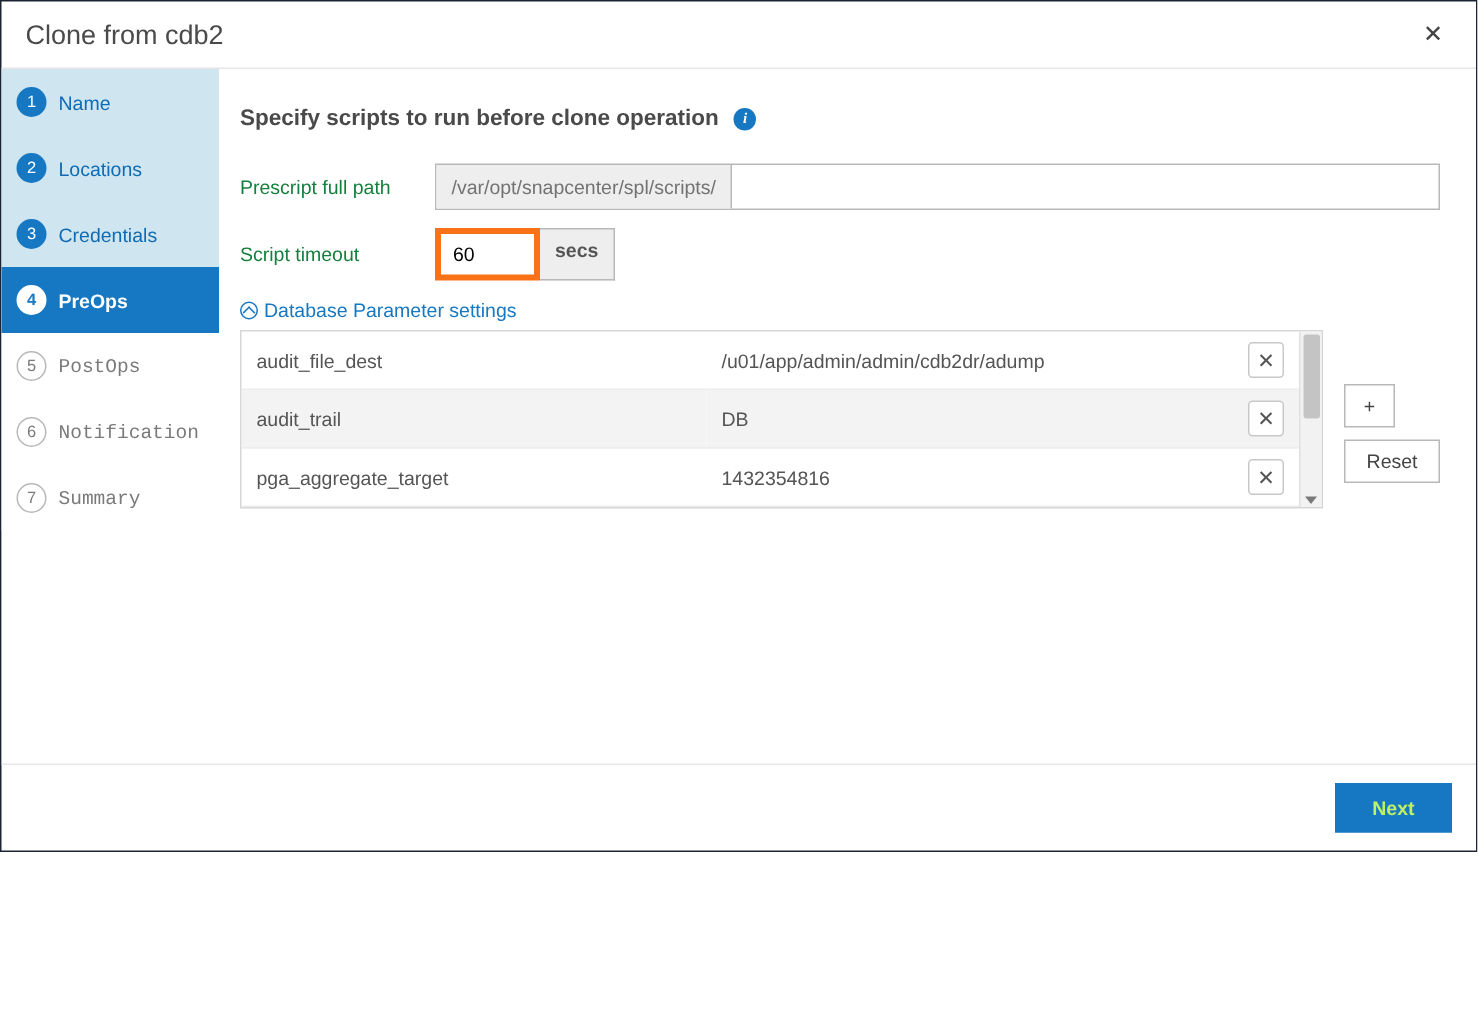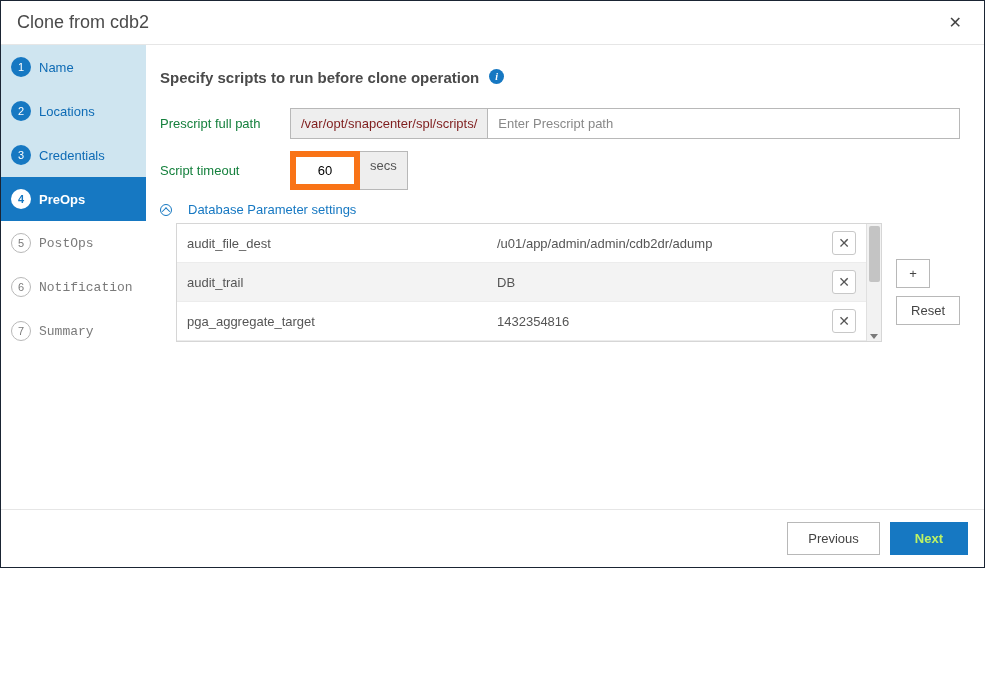--- a/index.html
+++ b/index.html
@@ -88,21 +88,21 @@
     padding: 24px 24px 10px 14px;
     overflow: auto;
     position: relative;
   }
   .section-title {
     font-size: 15px;
     font-weight: 600;
     color: #4a4a4a;
     margin-bottom: 22px;
     display: flex;
-    align-items: flex-start;
+    align-items: flex-end;
     gap: 10px;
   }
   .info-icon {
     width: 15px; height: 15px;
     border-radius: 50%;
     background: #1678c2;
     color: #fff;
     font-size: 10px;
     font-weight: bold;
     display: inline-flex;
@@ -122,21 +122,21 @@
   }
   .prescript-group {
     display: flex;
     flex: 1;
     border: 1px solid #b8b8b8;
   }
   .prescript-prefix {
     background: #eeeeee;
     padding: 7px 10px;
     border-right: 1px solid #b8b8b8;
-    color: #7f1d1d;
+    color: #737373;
     white-space: nowrap;
   }
   .prescript-input {
     flex: 1;
     border: none;
     padding: 7px 10px;
     font-size: 13px;
     outline: none;
   }
   .prescript-input::placeholder { color: #888; }
@@ -146,38 +146,39 @@
     padding: 7px 10px;
     font-size: 13px;
     outline: none;
   }
   .timeout-group {
     display: flex;
     align-items: stretch;
   }
   .timeout-input {
     width: 70px;
-    border: 6px solid #f97316;
+    border: 4px solid #f97316;
     padding: 6px 8px;
-    text-align: center;
+    text-align: left;
     font-size: 13px;
     outline: none;
   }
   .timeout-unit {
     background: #eeeeee;
     border: 1px solid #b8b8b8;
     border-left: none;
     padding: 6px 10px;
     color: #555;
+    font-weight: bold;
   }
   .db-params-header {
     color: #1678c2;
     display: flex;
     align-items: center;
-    gap: 16px;
+    gap: 4px;
     margin: 10px 0 6px 0;
     cursor: pointer;
   }
   .chev-up {
     width: 12px; height: 12px;
     border: 1.5px solid #1678c2;
     border-radius: 50%;
     display:inline-flex; align-items:center; justify-content:center;
   }
   .chev-up::after {
@@ -192,21 +193,20 @@
     align-items: flex-start;
     gap: 14px;
   }
   .params-table-wrap {
     flex: 1;
     border: 1px solid #d6d6d6;
     max-height: 138px;
     overflow: hidden;
     position: relative;
     display: flex;
-    margin-left: 16px;
   }
   .params-table {
     flex:1;
     border-collapse: collapse;
     width: 100%;
   }
   .params-table tr { height: 34px; }
   .params-table tr:nth-child(even) td { background: #f3f3f3; }
   .params-table td {
     padding: 7px 10px;
@@ -329,21 +329,20 @@
 
       <div class="section-title">
         <span>Specify scripts to run before clone operation</span>
         <span class="info-icon">i</span>
       </div>
 
       <div class="form-row">
         <div class="form-label">Prescript full path</div>
         <div class="prescript-group">
           <div class="prescript-prefix">/var/opt/snapcenter/spl/scripts/</div>
-          <input class="prescript-input" type="text" placeholder="Enter Prescript path" style="">
         </div>
       </div>
 
 
       <div class="form-row">
         <div class="form-label">Script timeout</div>
         <div class="timeout-group">
           <input class="timeout-input" type="text" value="60" style="">
           <div class="timeout-unit">secs</div>
         </div>
@@ -383,17 +382,16 @@
         <div class="side-controls">
           <button class="sq-btn plus">+</button>
           <button class="sq-btn">Reset</button>
         </div>
       </div>
 
     </div>
   </div>
 
   <div class="modal-footer">
-    <button class="btn">Previous</button>
     <button class="btn btn-primary">Next</button>
   </div>
 
 </div>
 
 </body></html>

